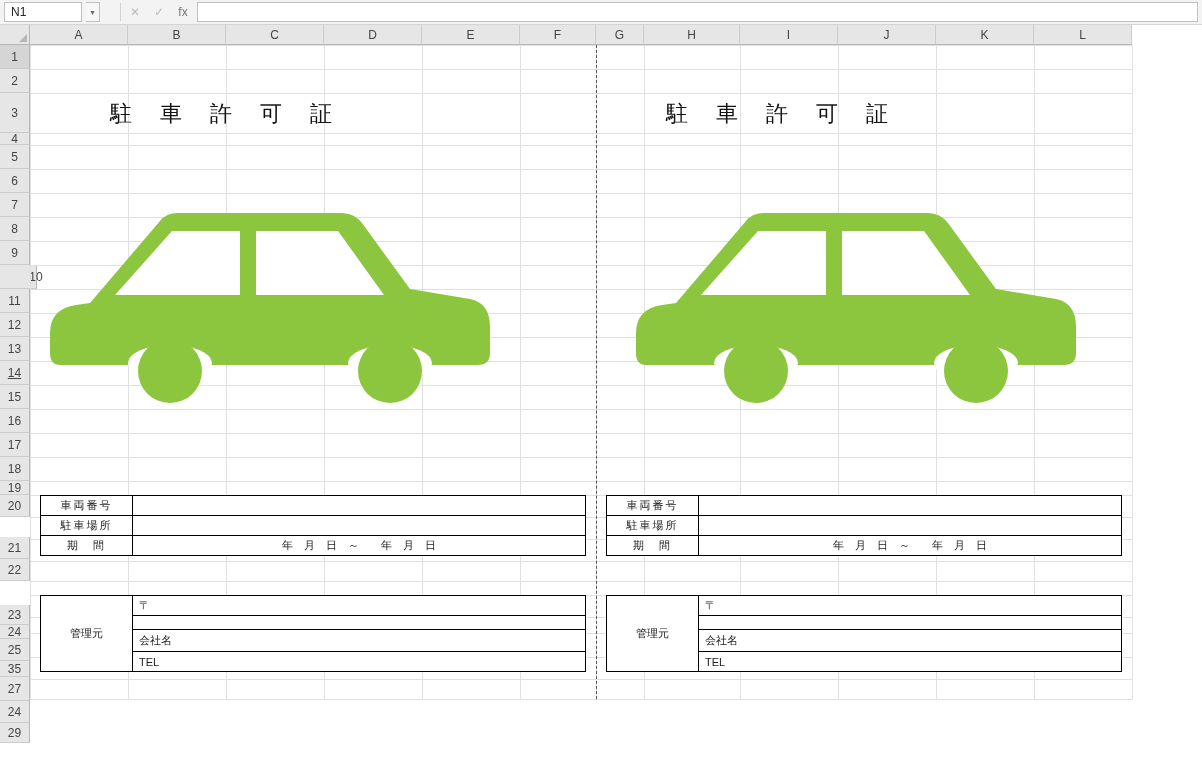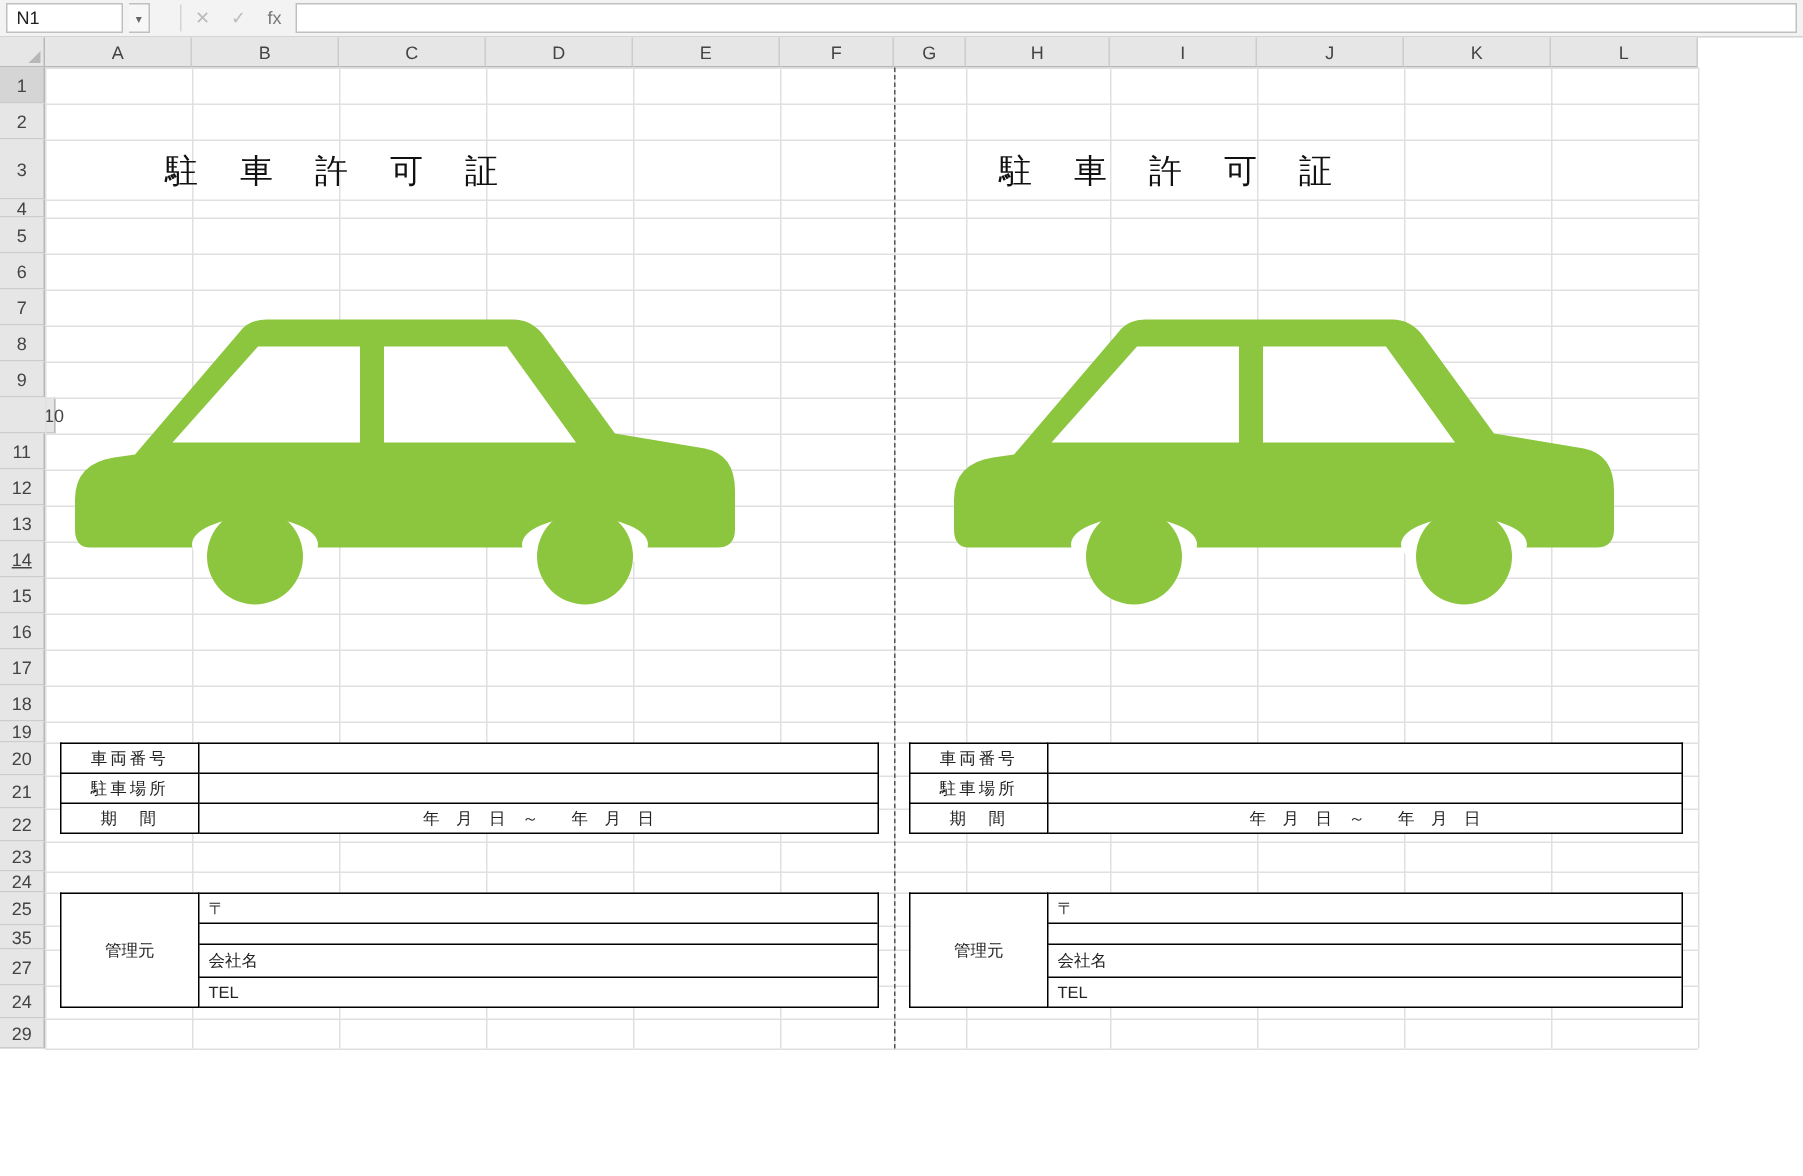--- a/index.html
+++ b/index.html
@@ -151,23 +151,23 @@
       <div class="row-h" style="height: 24px;">11</div>
       <div class="row-h" style="height: 24px;">12</div>
       <div class="row-h" style="height: 24px;">13</div>
       <div class="row-h" style="height: 24px; text-decoration: underline;">14</div>
       <div class="row-h" style="height: 24px;">15</div>
       <div class="row-h" style="height: 24px; text-align: center;">16</div>
       <div class="row-h" style="height: 24px;">17</div>
       <div class="row-h" style="height: 24px;">18</div>
       <div class="row-h" style="height: 14px;">19</div>
       <div class="row-h" style="height: 22px;">20</div>
-      <div class="row-h" style="height: 22px;">21</div>
+      <div class="row-h" style="height: 22px; margin-top: 20px;">21</div>
       <div class="row-h" style="height: 22px;">22</div>
-      <div class="row-h" style="height: 20px;">23</div>
+      <div class="row-h" style="height: 20px; margin-top: 24px;">23</div>
       <div class="row-h" style="height: 14px;">24</div>
       <div class="row-h" style="height: 22px;">25</div>
       <div class="row-h" style="height: 16px;">35</div>
       <div class="row-h" style="height: 24px;">27</div>
       <div class="row-h" style="height: 22px;">24</div>
       <div class="row-h" style="height: 20px;">29</div>
     </div>
   <div class="cells" id="cells" style="width: 1102px; height: 654px;">
       <div class="vgrid-line" style="left: 0px; height: 654px;"></div>
       <div class="vgrid-line" style="left: 98px; height: 654px;"></div>

